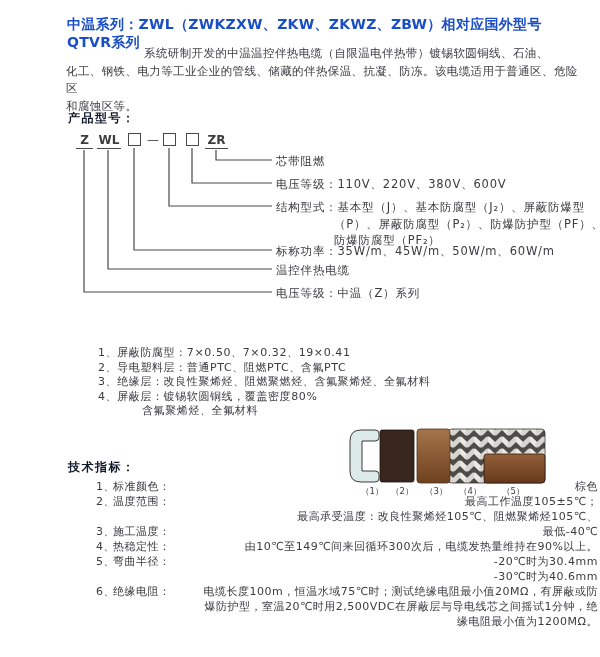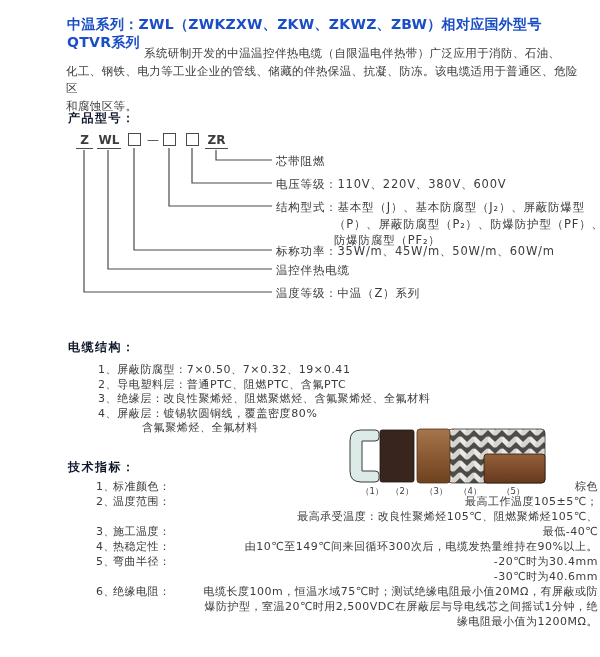--- a/index.html
+++ b/index.html
@@ -57,21 +57,21 @@
   .ts-vals { flex:1;text-align:right; }
   .ts-vals div { white-space:nowrap; }
   .ts-indent { padding-left:62px; }
 </style>
 </head>
 <body>
 
 <div class="abs doc-title">中温系列：ZWL（ZWKZXW、ZKW、ZKWZ、ZBW）相对应国外型号QTVR系列</div>
 
 <div class="abs intro">
-  <div class="line1">系统研制开发的中温温控伴热电缆（自限温电伴热带）广泛应用于消防、石油、</div>
+  <div class="line1">系统研制开发的中温温控伴热电缆（自限温电伴热带）镀锡软圆铜线、石油、</div>
   <div>化工、钢铁、电力等工业企业的管线、储藏的伴热保温、抗凝、防冻。该电缆适用于普通区、危险区</div>
   <div>和腐蚀区等。</div>
 </div>
 
 <div class="abs section-heading pm-heading">产品型号：</div>
 
 <div class="abs diagram">
   <svg class="lines" width="600" height="176" viewBox="0 0 600 176">
     <g fill="none" stroke="#4a4a4a" stroke-width="1.2">
       <polyline points="216,19 216,29 272,29"></polyline>
@@ -93,25 +93,24 @@
 
   <div class="callout co-1">芯带阻燃</div>
   <div class="callout co-2">电压等级：110V、220V、380V、600V</div>
   <div class="callout co-3">
     <div>结构型式：基本型（J）、基本防腐型（J₂）、屏蔽防爆型</div>
     <div class="cont">（P）、屏蔽防腐型（P₂）、防爆防护型（PF）、</div>
     <div class="cont">防爆防腐型（PF₂）</div>
   </div>
   <div class="callout co-4">标称功率：35W/m、45W/m、50W/m、60W/m</div>
   <div class="callout co-5">温控伴热电缆</div>
-  <div class="callout co-6">温度等级：中温（Z）系列</div>
+  <div class="callout co-6">电压等级：中温（Z）系列</div>
 </div>
 
 <div class="abs cable-structure">
-  <div class="section-heading">电缆结构：</div>
   <div class="cs-list">
     <div class="cs-item"><span>1、</span><span>屏蔽防腐型：</span><span>7×0.50、7×0.32、19×0.41</span></div>
     <div class="cs-item"><span>2、</span><span>导电塑料层：</span><span>普通PTC、阻燃PTC、含氟PTC</span></div>
     <div class="cs-item"><span>3、</span><span>绝缘层：</span><span>改良性聚烯烃、阻燃聚燃烃、含氟聚烯烃、全氟材料</span></div>
     <div class="cs-item"><span>4、</span><span>屏蔽层：</span><span>镀锡软圆铜线，覆盖密度80%</span></div>
     <div class="cs-item cs-cont">含氟聚烯烃、全氟材料</div>
   </div>
 </div>
 
 <div class="abs figure">

